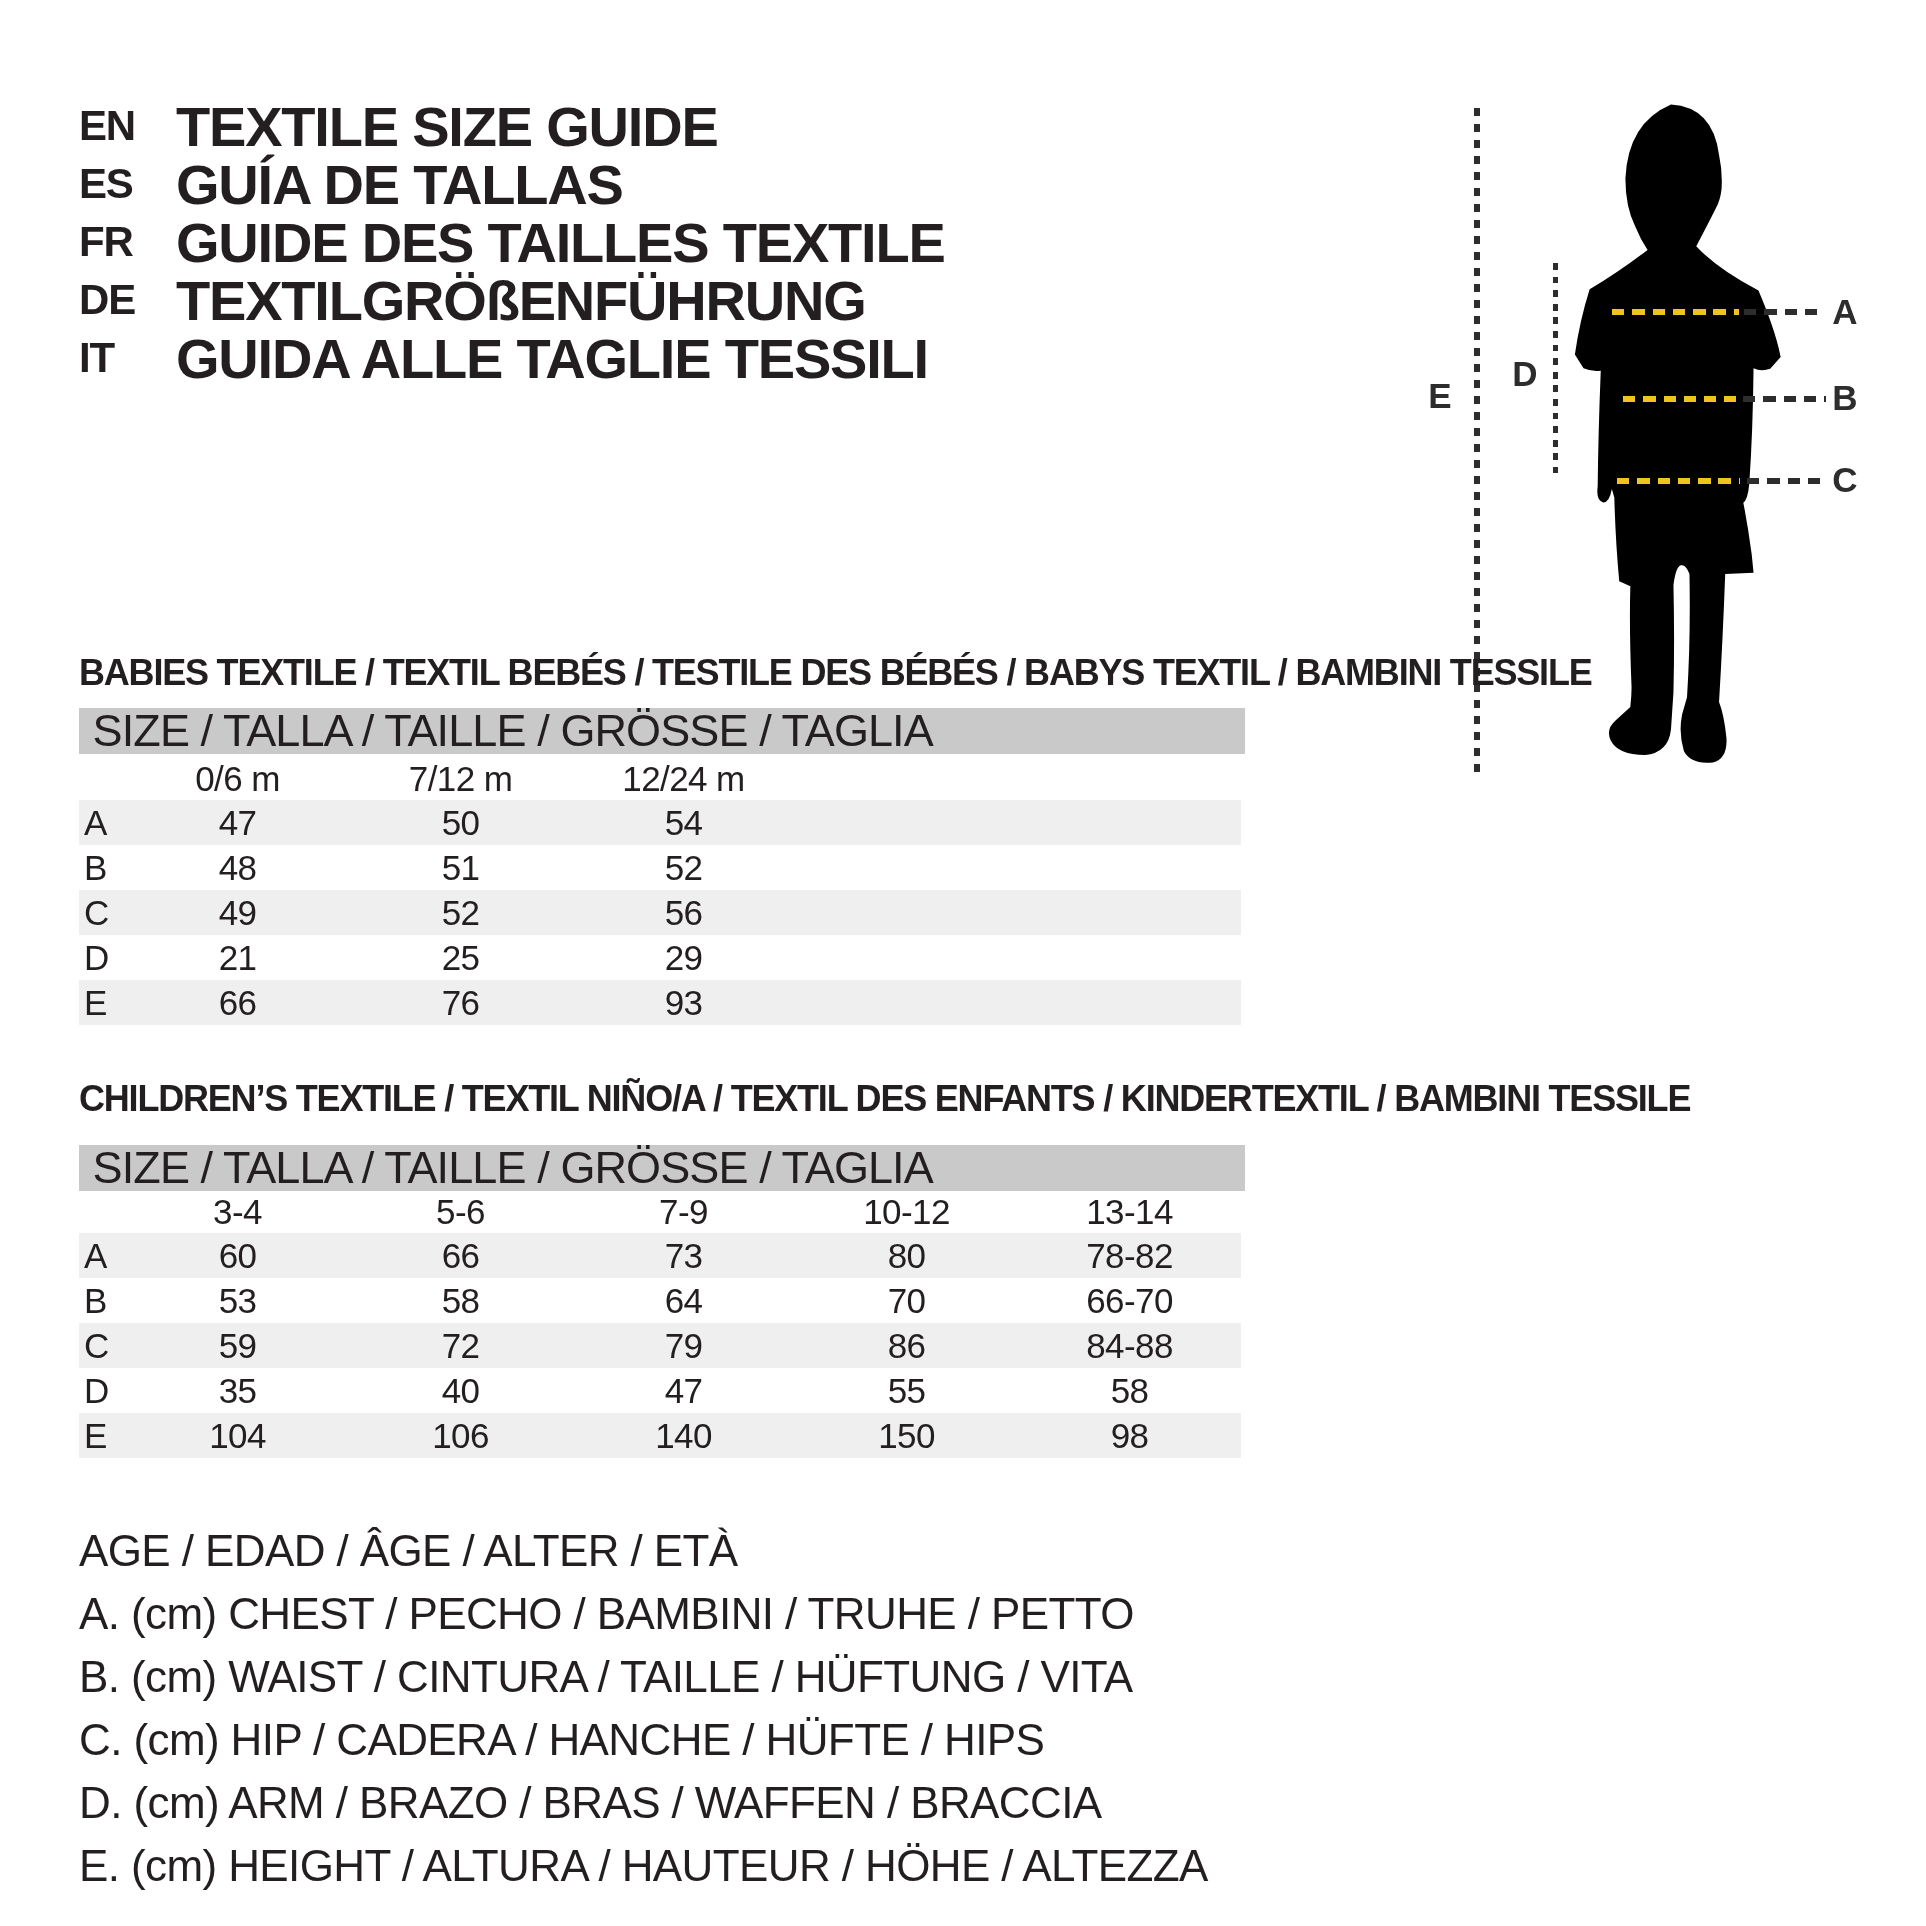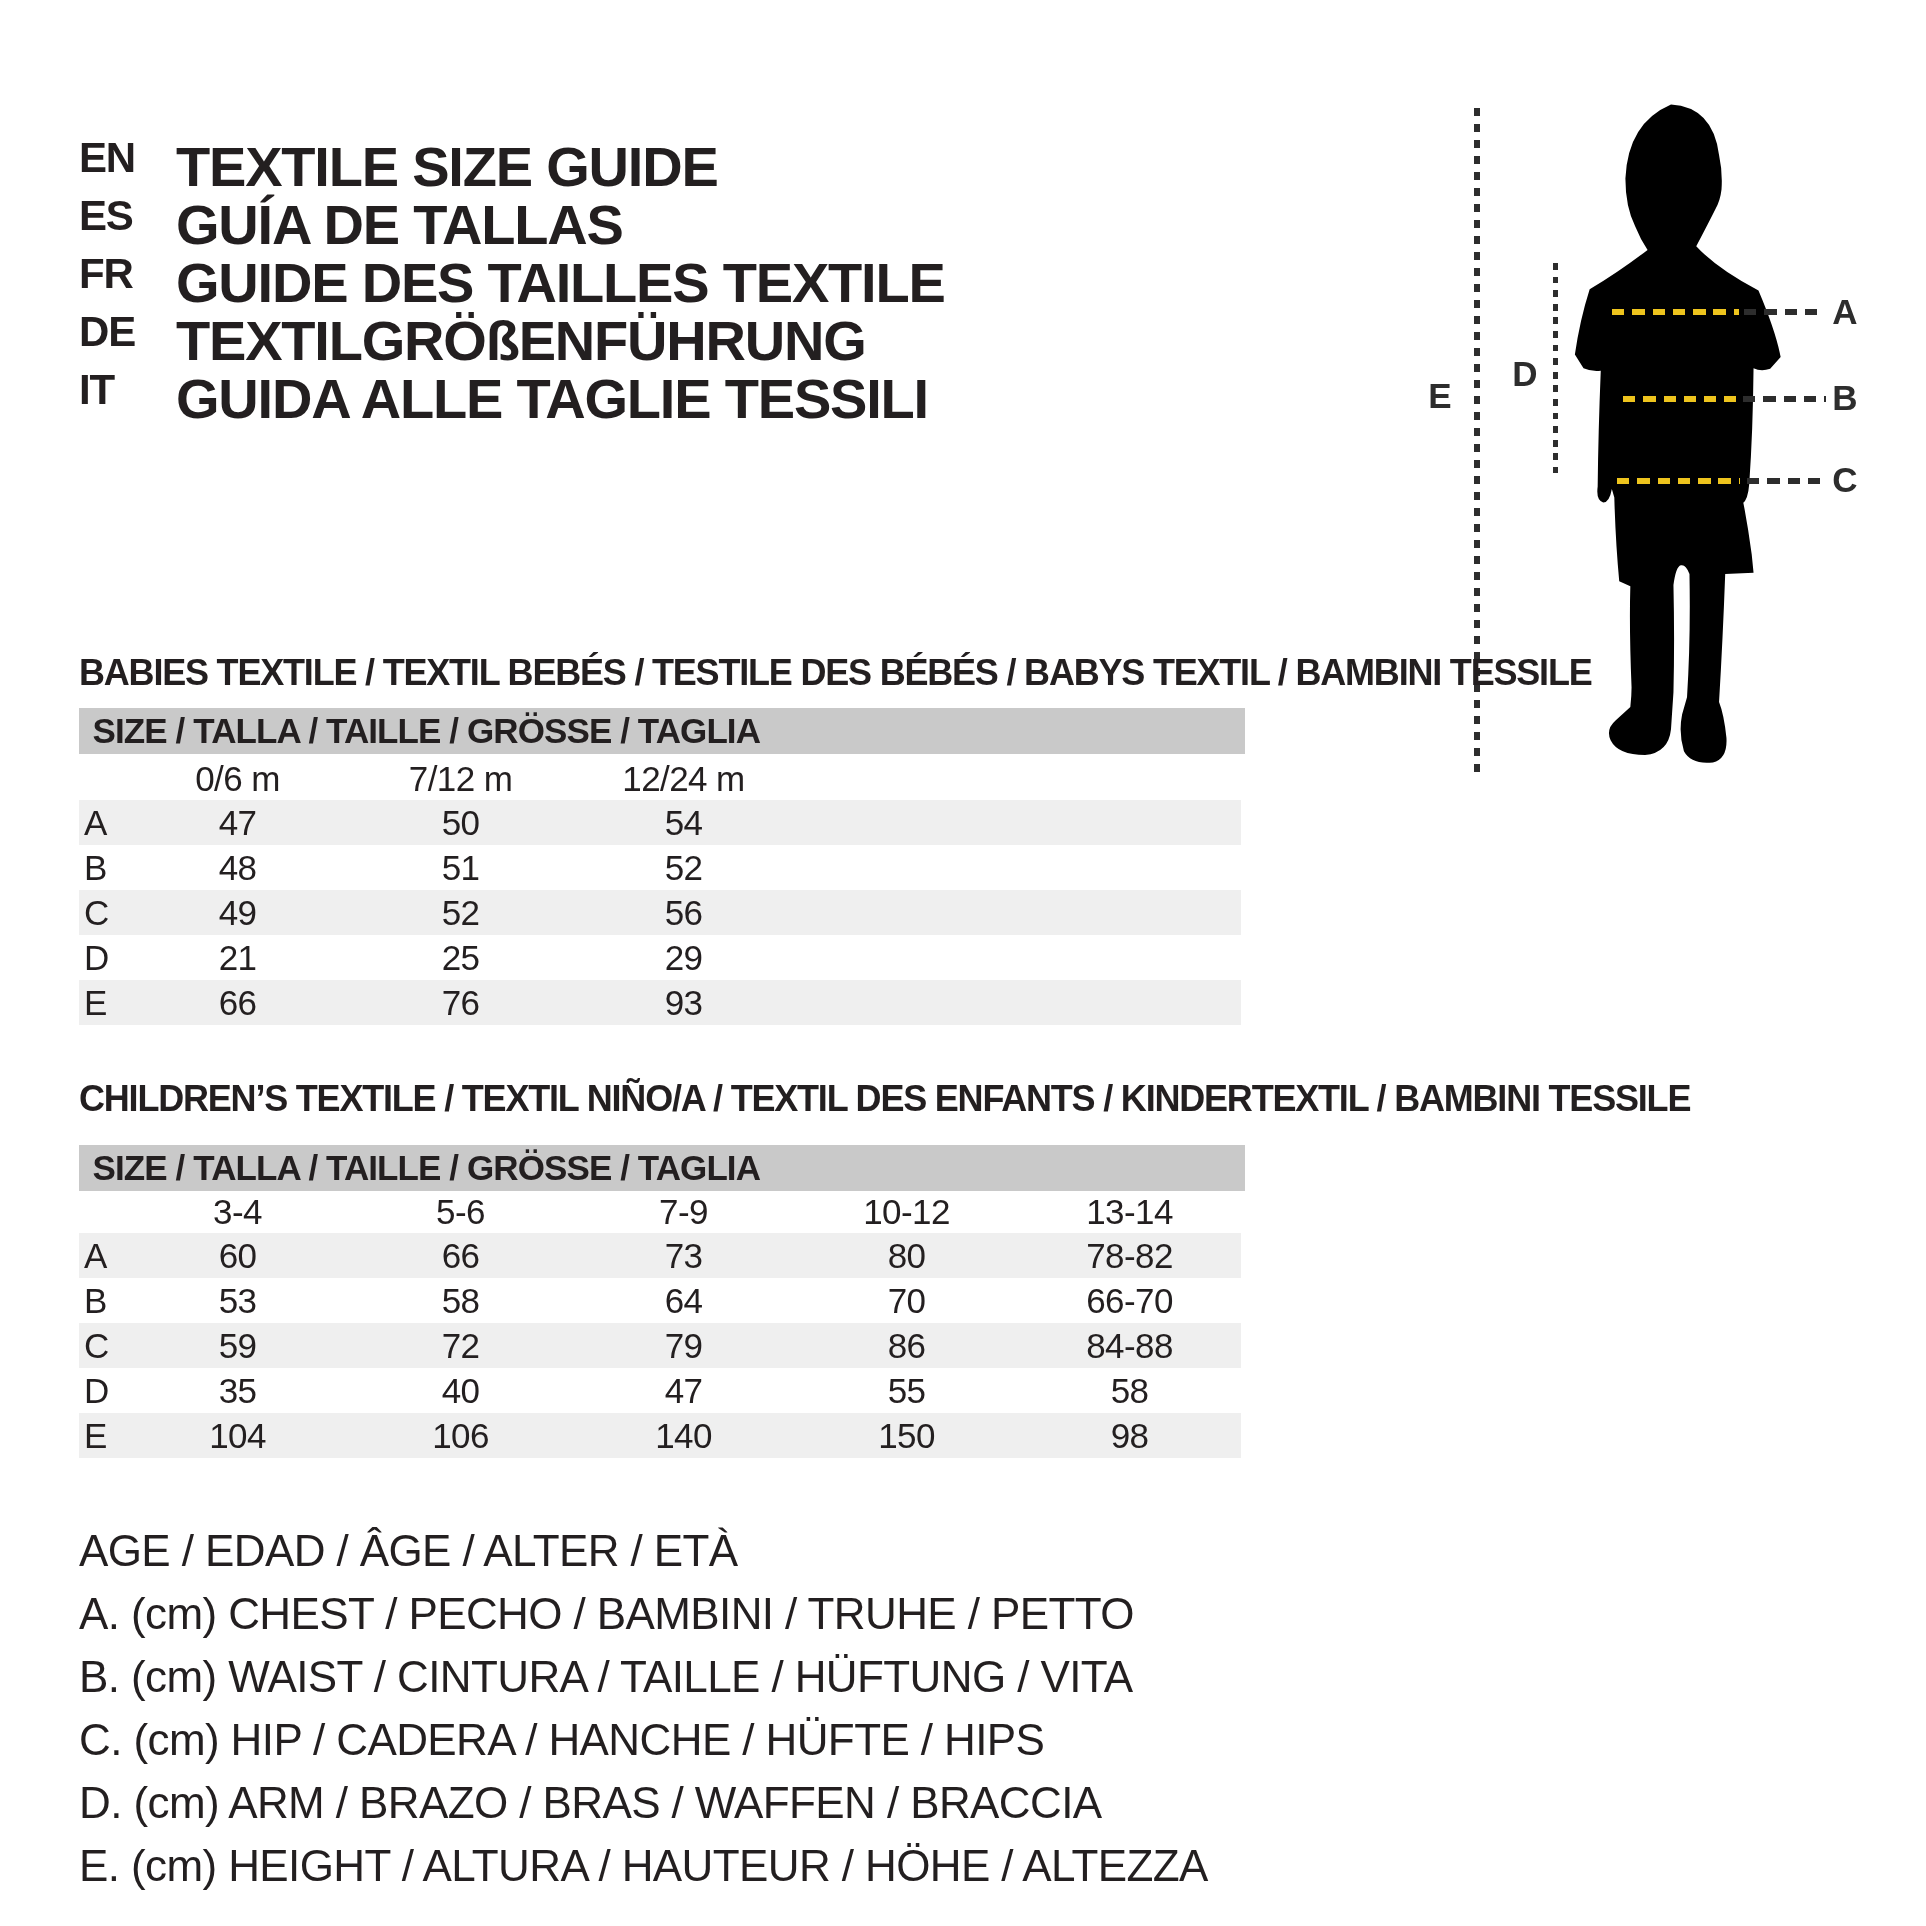--- a/index.html
+++ b/index.html
@@ -1,28 +1,28 @@
 <!DOCTYPE html>
 <html style="font-size:10px"><head>
 <meta charset="utf-8">
 <style>
   html,body{margin:0;padding:0;background:#fff;}
   .canvas{
     position:relative;width:1926px;height:1926px;background:#ffffff;overflow:hidden;
     font-family:"Liberation Sans","DejaVu Sans",sans-serif;color:#231f20;
   }
   
-  .lang-row{position:absolute;left:79px;height:58px;display:flex;align-items:flex-start;margin-top:37px;}
+  .lang-row{position:absolute;left:79px;height:58px;display:flex;align-items:center;}
   .lang-code{width:97px;font-size:42px;font-weight:700;letter-spacing:-1.2px;}
   .lang-title{font-size:56px;font-weight:700;letter-spacing:-1.2px;white-space:nowrap;}
   
   .section-heading{position:absolute;left:79px;font-size:36px;font-weight:700;letter-spacing:-1.2px;white-space:nowrap;}
   
   .size-bar{position:absolute;left:79px;width:1166px;height:46px;background:#c9c9c9;display:flex;align-items:center;}
-  .size-bar span{font-size:35px;font-weight:700;letter-spacing:-0.9px;padding-left:13.6px;white-space:nowrap;}
+  .size-bar span{font-size:45px;font-weight:400;letter-spacing:-0.9px;padding-left:13.6px;white-space:nowrap;}
   
   .size-table{position:absolute;left:79px;width:1162px;}
   .trow{display:grid;grid-template-columns:47px repeat(5,223px);align-items:center;}
   .thead-row{height:43px;}
   .data-row{height:45px;}
   .rows .data-row:nth-child(odd){background:#efefef;}
   .cell{font-size:35px;letter-spacing:-0.6px;text-align:center;white-space:nowrap;}
   .row-label{text-align:left;padding-left:5px;font-size:35px;letter-spacing:-0.6px;}
   
   .legend{position:absolute;left:79px;top:1519px;}

